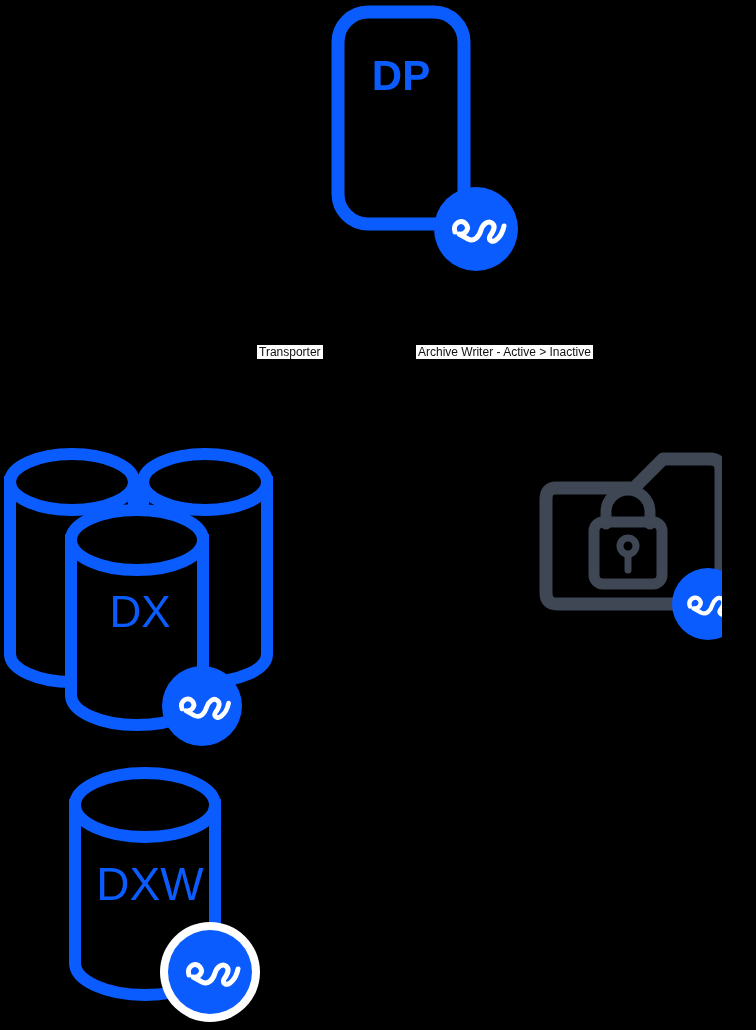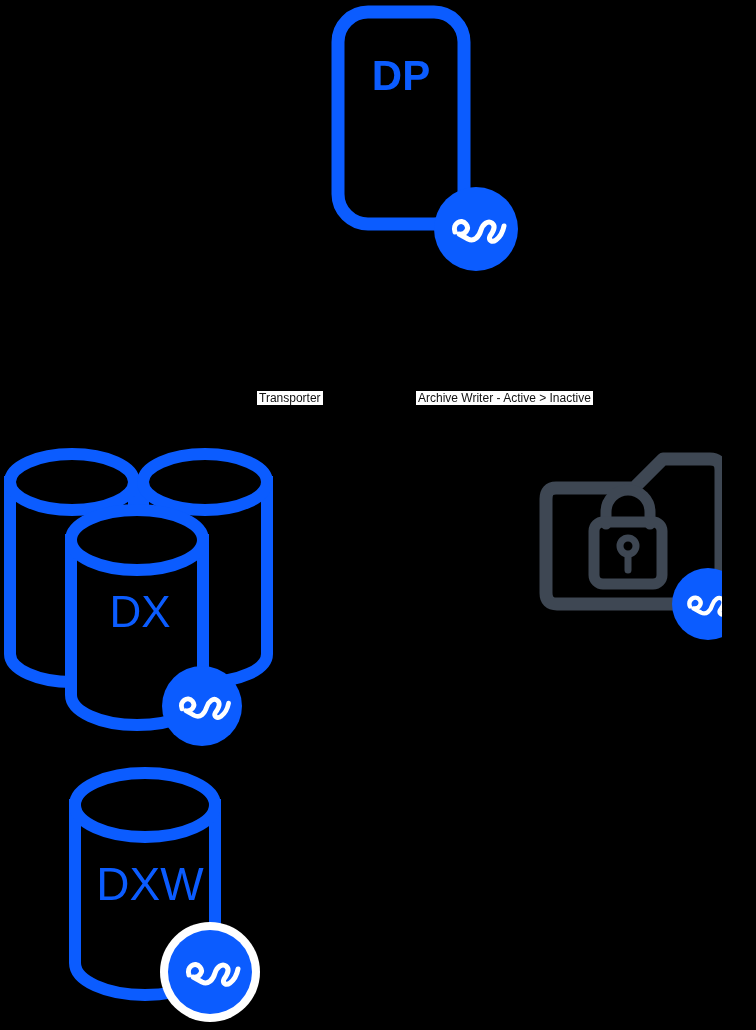--- a/index.html
+++ b/index.html
@@ -30,21 +30,20 @@
   text.dx{font-size:44px;font-weight:400;}
   text.dxw{font-size:46px;font-weight:400;}
   .edge-label{
     position:absolute;
     background:var(--label-bg);
     color:var(--label-text);
     font-size:12px;
     line-height:14px;
     padding:0 2px;
     white-space:nowrap;
-    margin-top:46px;
   }
 </style>
 </head>
 <body>
 
 <div class="canvas">
 
   <svg width="756" height="1030" viewBox="0 0 756 1030">
     <defs>
       <g id="wave-logo">

